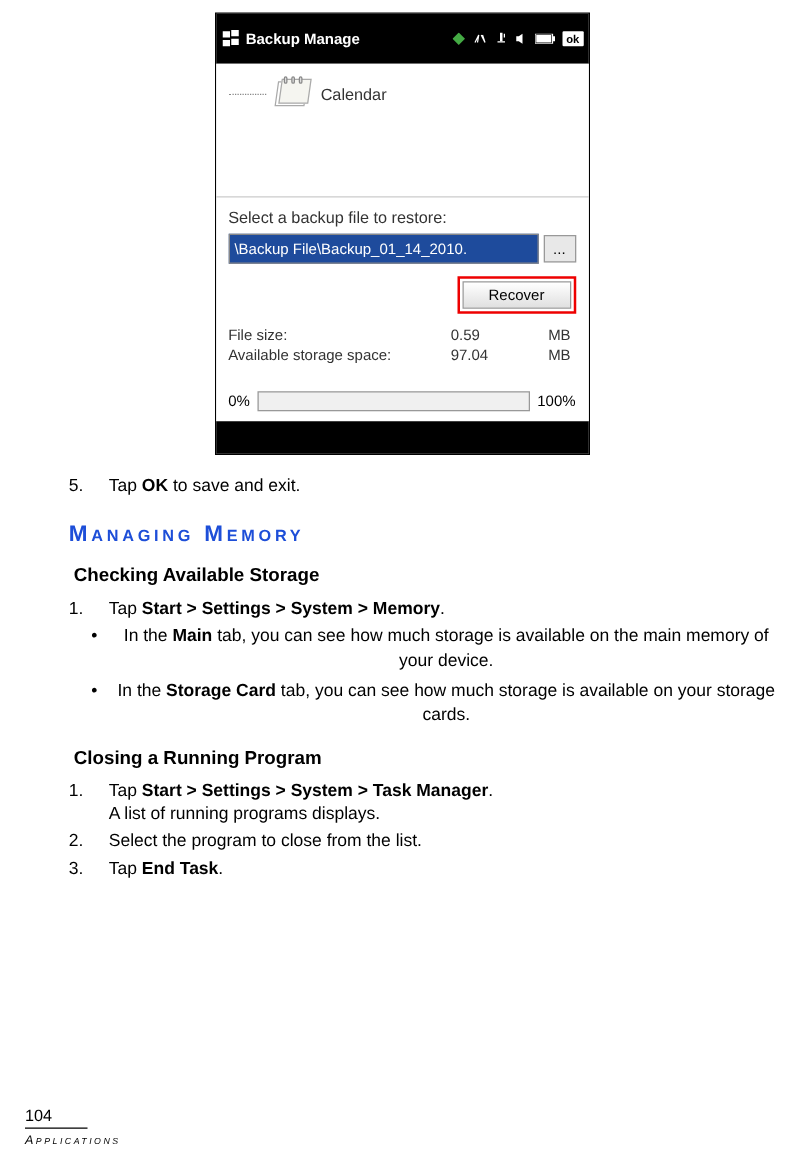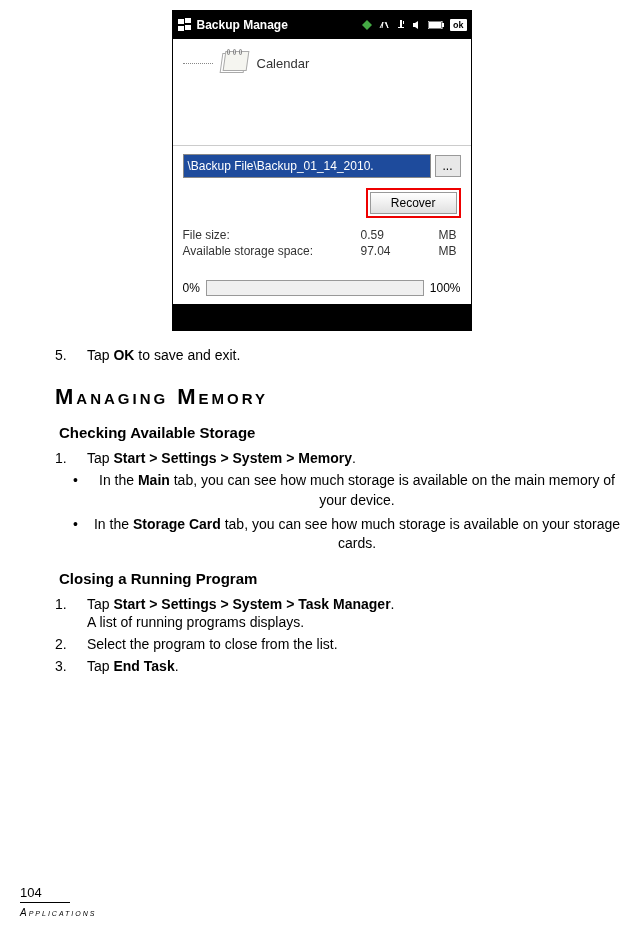--- a/index.html
+++ b/index.html
@@ -24,21 +24,21 @@
       width: 300px;
       margin: 0 auto 15px auto;
     }
     .screenshot {
       width: 300px;
       border: 1px solid #000;
       background: #fff;
     }
     .titlebar {
       background: #000;
-      height: 28px;
+      height: 40px;
       display: flex;
       align-items: center;
       color: #fff;
       font-size: 12px;
       padding: 0 4px;
     }
     .win-flag {
       width: 16px;
       height: 16px;
       margin-right: 4px;
@@ -229,25 +229,25 @@
       line-height: 1.3;
     }
     .step-num {
       flex: 0 0 32px;
     }
     .step-text {
       flex: 1;
     }
     .section-heading {
       font-family: 'Trebuchet MS', 'Arial', sans-serif;
-      font-size: 22px;
+      font-size: 18px;
       letter-spacing: 3px;
       font-variant: small-caps;
       margin: 20px 0 14px 0;
-      color: #000000;
+      color: #1d4ed8;
     }
     .sub-heading {
       font-size: 15px;
       font-weight: bold;
       margin: 8px 0 8px 4px;
     }
     .bullet-list {
       list-style: none;
       padding-left: 18px;
     }
@@ -352,20 +352,21 @@
             <span class="cal-ring"></span>
             <span class="cal-ring" style="left:12px"></span>
             <span class="cal-ring" style="left:18px"></span>
           </span>
           <span class="cal-text">Calendar</span>
         </div>
 
         <div class="divider"></div>
 
         <div class="restore-section">
+          <div class="restore-label">Select a backup file to restore:</div>
           <div class="path-row">
             <div class="path-input">\Backup File\Backup_01_14_2010.</div>
             <div class="browse-btn">...</div>
           </div>
           <div class="recover-row">
             <div class="recover-btn-wrapper">
               <div class="recover-btn">Recover</div>
             </div>
           </div>
           <div class="stats-table">

